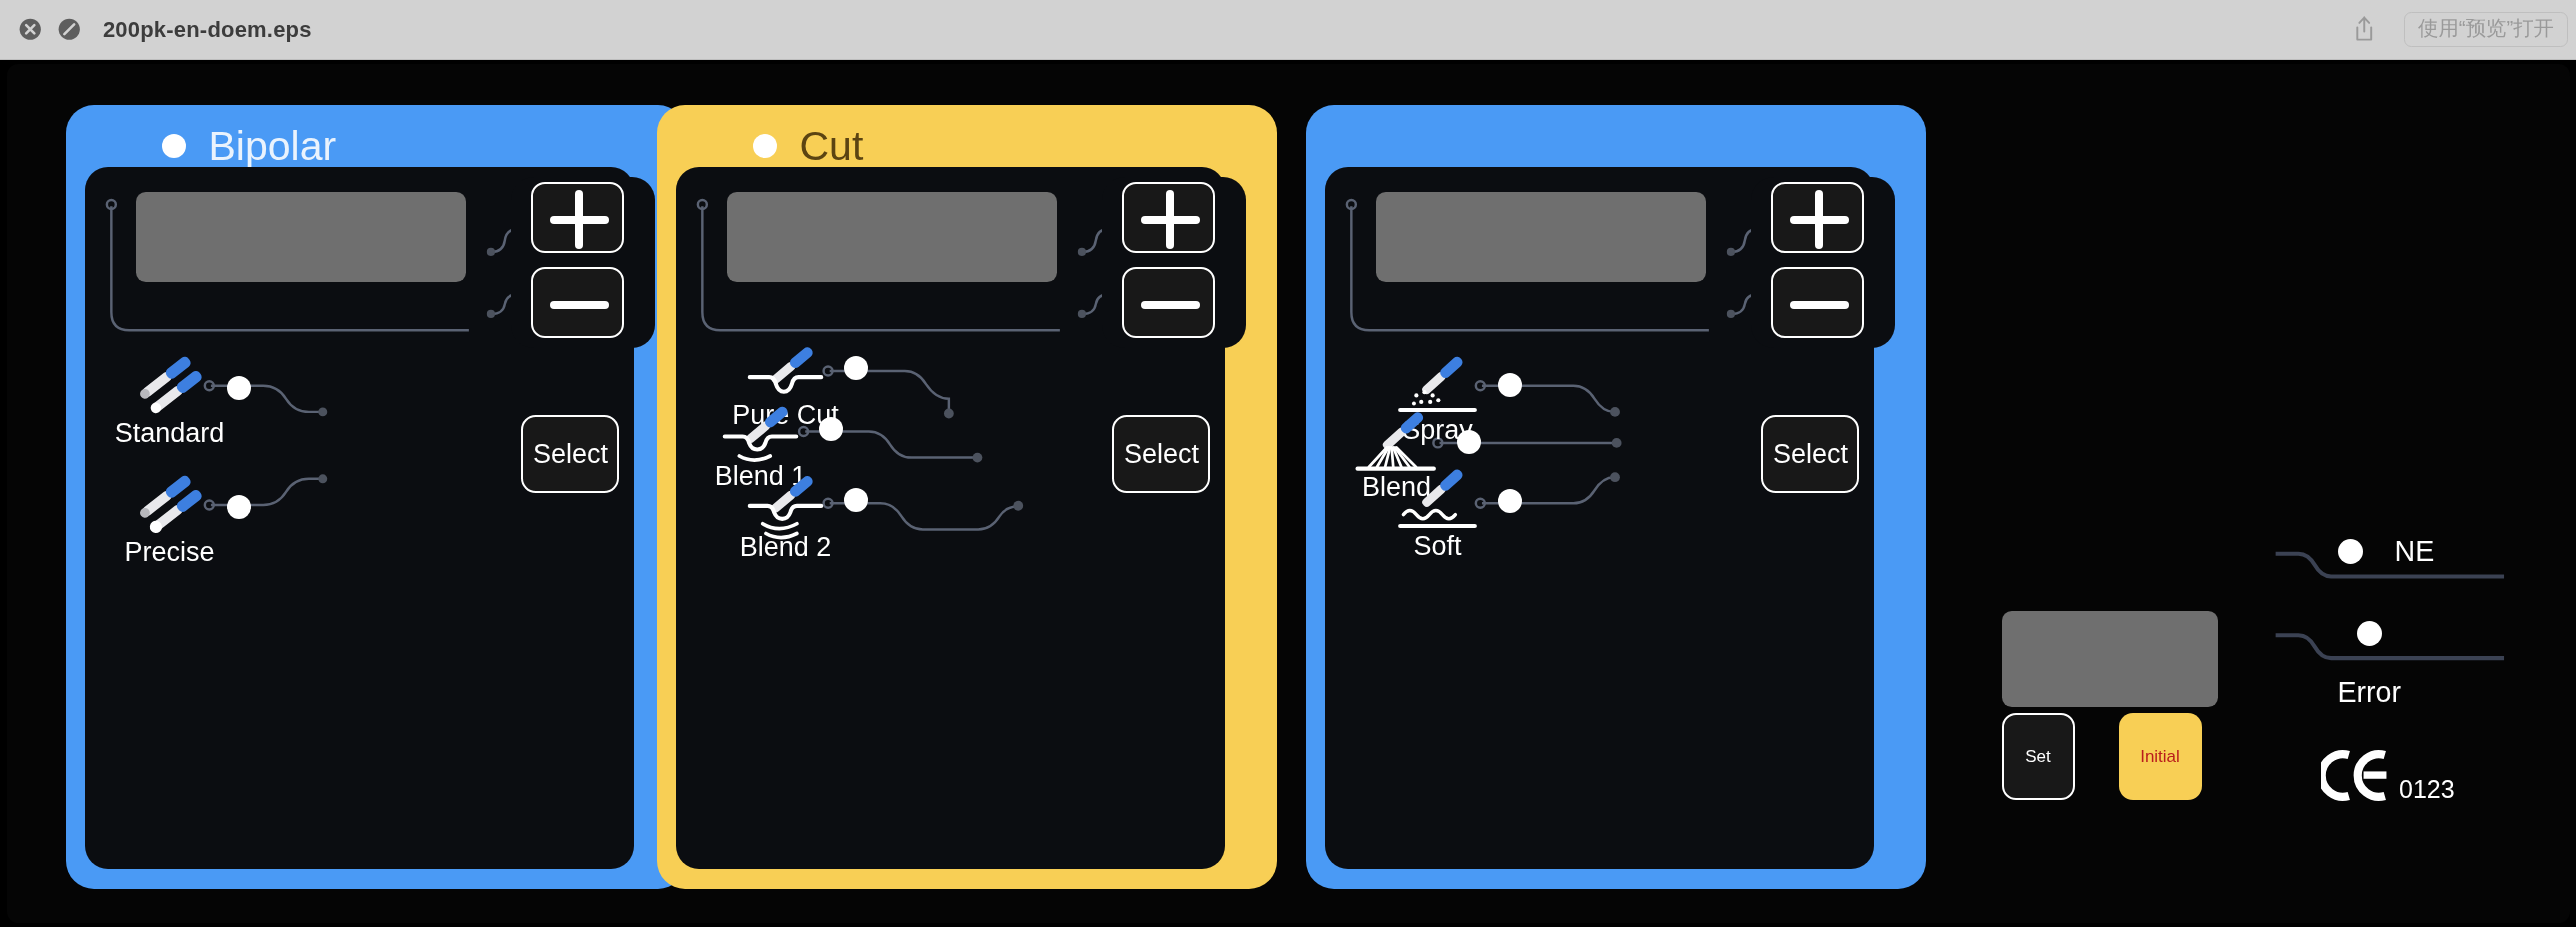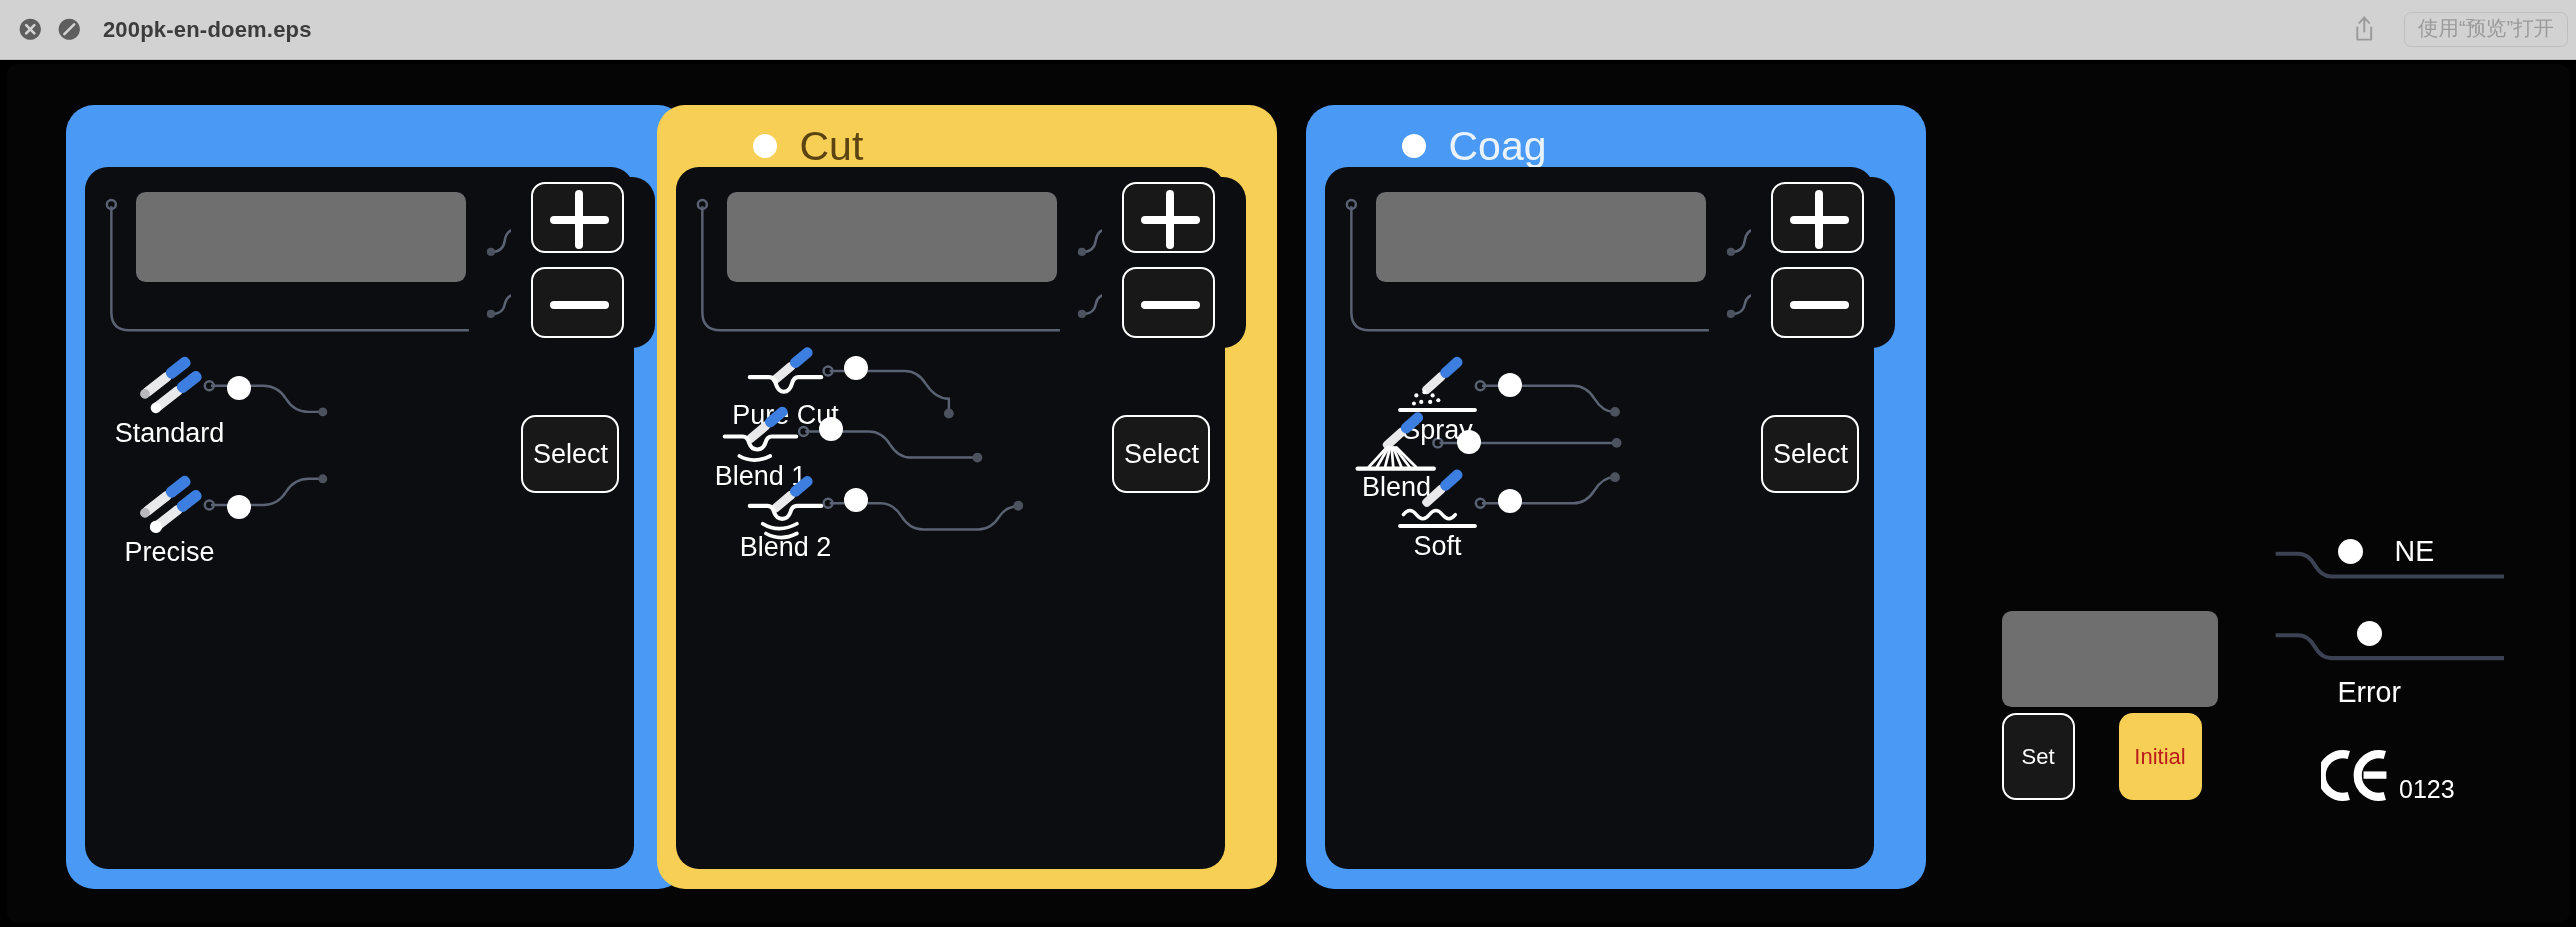--- a/index.html
+++ b/index.html
@@ -144,21 +144,21 @@
   .right-module { position: absolute; left: 1926px; top: 0; width: 620px; height: 857px; }
   .rm-lcd { position: absolute; left: 69px; top: 547px; width: 216px; height: 96px;
             background: #6f6f6f; border-radius: 9.8px; }
   .ind { position: absolute; display: flex; align-items: center; gap: 32px; }
   .ind-dot { width: 25px; height: 25px; border-radius: 50%; background: #fff; }
   .ind-lbl { color: #fff; font-size: 28.6px; line-height: 1; }
   .rm-btn {
     position: absolute; width: 73px; height: 87px;
     border-radius: 14px;
     display: flex; align-items: center; justify-content: center;
-    font-size: 22px; line-height: 1;
+    font-size: 17px; line-height: 1;
   }
   .rm-btn.set { left: 69px; top: 649px; background: #181818;
                 border: 2.4px solid #fff; color: #fff; }
   .rm-btn.initial { left: 186px; top: 649px; background: #f8cf55;
                     border: none; color: #b91c1c; width: 83px; text-align: right; }
   .ce-mark { position: absolute; left: 388px; top: 686px; display: flex; align-items: flex-end; gap: 6.5px; }
   .ce-num { color: #fff; font-size: 25px; line-height: 1; padding-bottom: 1.6px; }
 </style>
 </head>
 <body>
@@ -186,20 +186,24 @@
         <path d="M6.5 15 L6.5 30 L23.5 30 L23.5 15" stroke="#9a9a9a" stroke-width="2.4" fill="none" stroke-linecap="round" stroke-linejoin="round"></path>
       </svg>
     </span>
     <span class="open-btn">使用“预览”打开</span>
   </div>
 </div>
 
 <div class="device">
 
   <div class="panel bipolar">
+    <div class="panel-head">
+      <span class="head-dot"></span>
+      <span class="head-title">Bipolar</span>
+    </div>
 
     <div class="panel-body">
       <div class="lcd"></div>
 
       <svg class="trace" width="549" height="702" viewBox="0 0 672 860">
         <path d="M32 48 L32 178 Q32 200 54 200 L470 200" stroke="#5a6273" stroke-width="3" fill="none"></path>
         <circle cx="32" cy="46" r="5.5" fill="none" stroke="#5a6273" stroke-width="3"></circle>
 
         <path d="M498 104 Q512 104 514 90 Q516 76 530 76" stroke="#5a6273" stroke-width="3" fill="none"></path>
         <circle cx="497" cy="104" r="5" fill="#4c525e"></circle>
@@ -346,24 +350,20 @@
         </div>
         <span class="mode-label">Blend 2</span>
         <span class="mode-led" style="left:104px; top:26px;"></span>
       </div>
 
       <div class="select-btn" style="top:248px;">Select</div>
     </div>
   </div>
 
   <div class="panel coag">
-    <div class="panel-head">
-      <span class="head-dot"></span>
-      <span class="head-title">Coag</span>
-    </div>
 
     <div class="panel-body">
       <div class="lcd"></div>
 
       <svg class="trace" width="549" height="702" viewBox="0 0 672 860">
         <path d="M32 48 L32 178 Q32 200 54 200 L470 200" stroke="#5a6273" stroke-width="3" fill="none"></path>
         <circle cx="32" cy="46" r="5.5" fill="none" stroke="#5a6273" stroke-width="3"></circle>
         <path d="M498 104 Q512 104 514 90 Q516 76 530 76" stroke="#5a6273" stroke-width="3" fill="none"></path>
         <circle cx="497" cy="104" r="5" fill="#4c525e"></circle>
         <path d="M498 180 Q512 180 514 168 Q516 156 530 156" stroke="#5a6273" stroke-width="3" fill="none"></path>

